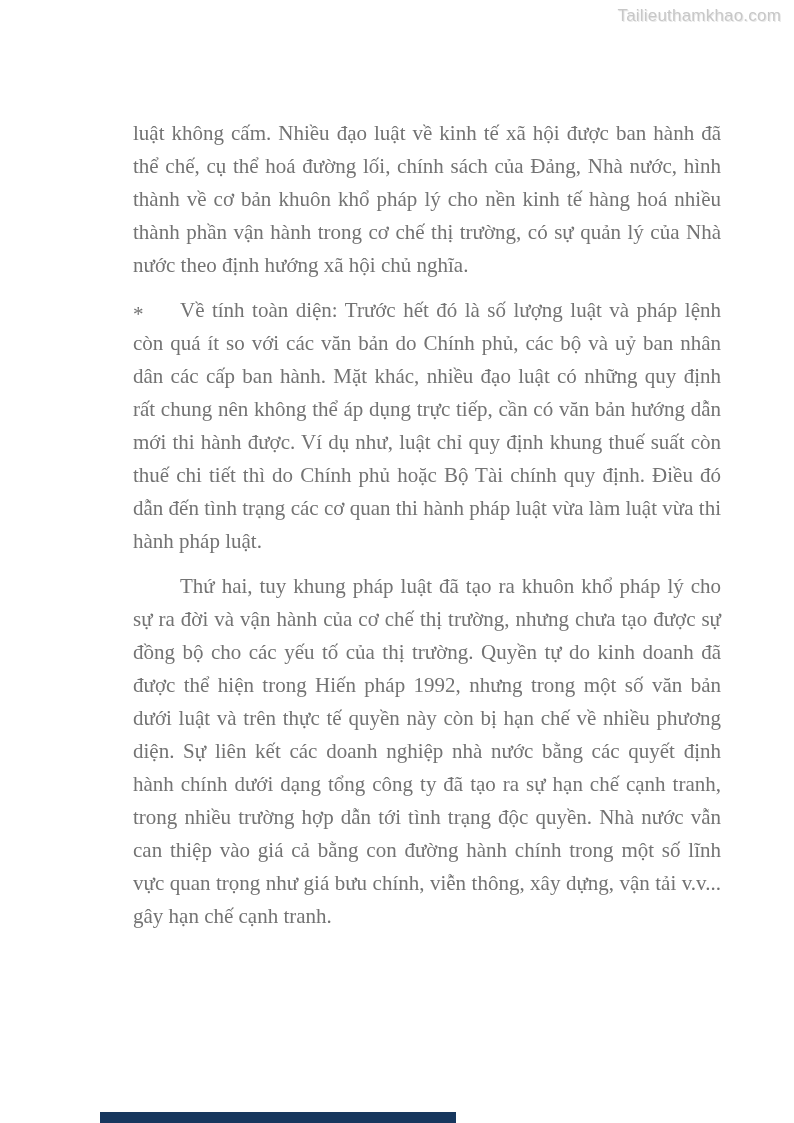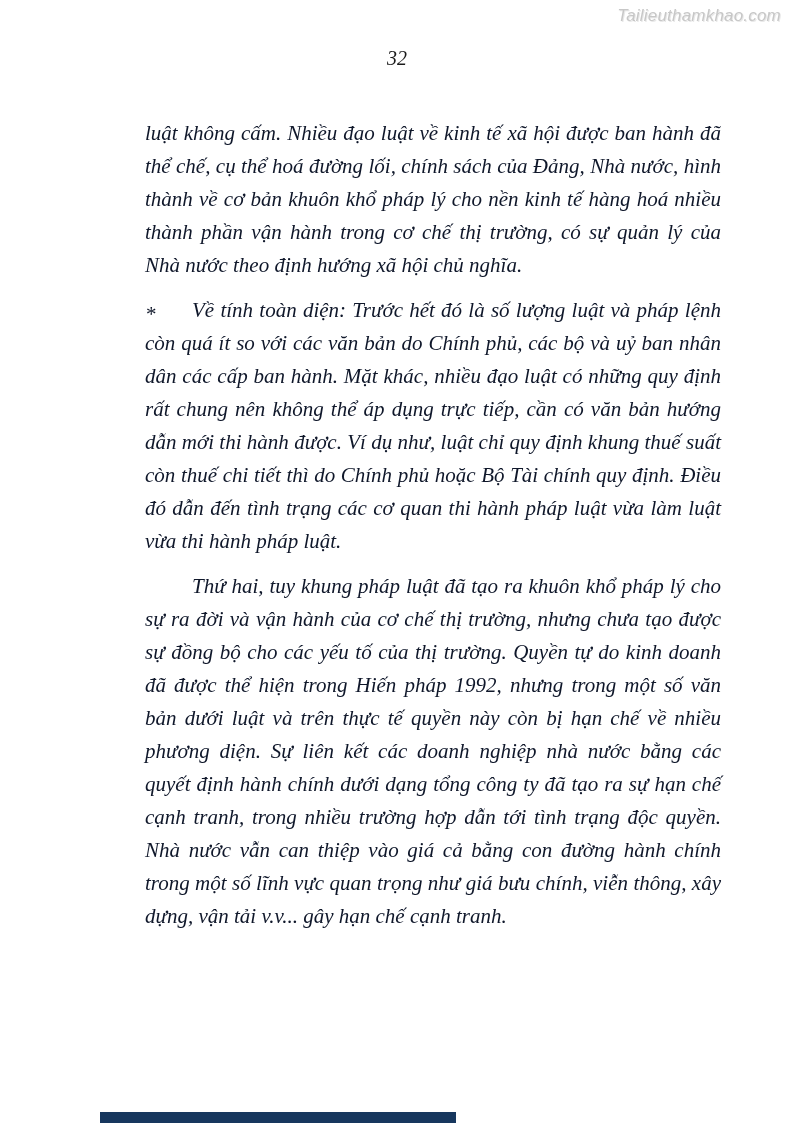--- a/index.html
+++ b/index.html
@@ -6,21 +6,20 @@
   html, body { margin: 0; padding: 0; background: #ffffff; }
   .page {
     position: relative;
     width: 794px;
     height: 1123px;
     margin: 0 auto;
     background: #ffffff;
     overflow: hidden;
     font-family: "Liberation Serif", serif;
     color: #0d0d0d;
-    font-style: italic;
   }
   .watermark {
     position: absolute;
     top: 6px;
     right: 13px;
     font-family: "Liberation Sans", sans-serif;
     font-size: 17px;
     letter-spacing: 0.2px;
     color: #c7c7c7;
     text-shadow: 1px 1px 0 #e9e9e9;
@@ -35,26 +34,26 @@
     font-size: 20px;
     color: #1a1a1a;
   }
   .content {
     position: absolute;
     left: 133px;
     top: 117px;
     width: 588px;
   }
   .para {
-    margin: 0 0 12px 12px;
+    margin: 0 0 12px 0;
     font-size: 21px;
     line-height: 33px;
     text-align: justify;
     text-justify: inter-word;
-    color: #0f172a;
+    color: #737373;
   }
   .para.indent { text-indent: 47px; }
   .para.bullet-para { position: relative; text-indent: 47px; }
   .bullet {
     position: absolute;
     left: 0;
     top: 4px;
     text-indent: 0;
     font-size: 21px;
   }
@@ -66,21 +65,20 @@
     height: 11px;
   }
 </style>
 </head>
 <body>
 
 <div class="page">
 
   <div class="watermark">Tailieuthamkhao.com</div>
 
-  <div class="page-number">32</div>
 
   <div class="content">
 
     <p class="para">luật không cấm. Nhiều đạo luật về kinh tế xã hội được ban hành đã thể chế, cụ thể hoá đường lối, chính sách của Đảng, Nhà nước, hình thành về cơ bản khuôn khổ pháp lý cho nền kinh tế hàng hoá nhiều thành phần vận hành trong cơ chế thị trường, có sự quản lý của Nhà nước theo định hướng xã hội chủ nghĩa.</p>
 
 
     <p class="para bullet-para">
       <span class="bullet">*</span><span>Về tính toàn diện: Trước hết đó là số lượng luật và pháp lệnh còn quá ít so với các văn bản do Chính phủ, các bộ và uỷ ban nhân dân các cấp ban hành. Mặt khác, nhiều đạo luật có những quy định rất chung nên không thể áp dụng trực tiếp, cần có văn bản hướng dẫn mới thi hành được. Ví dụ như, luật chỉ quy định khung thuế suất còn thuế chi tiết thì do Chính phủ hoặc Bộ Tài chính quy định. Điều đó dẫn đến tình trạng các cơ quan thi hành pháp luật vừa làm luật vừa thi hành pháp luật.</span>
     </p>
 

